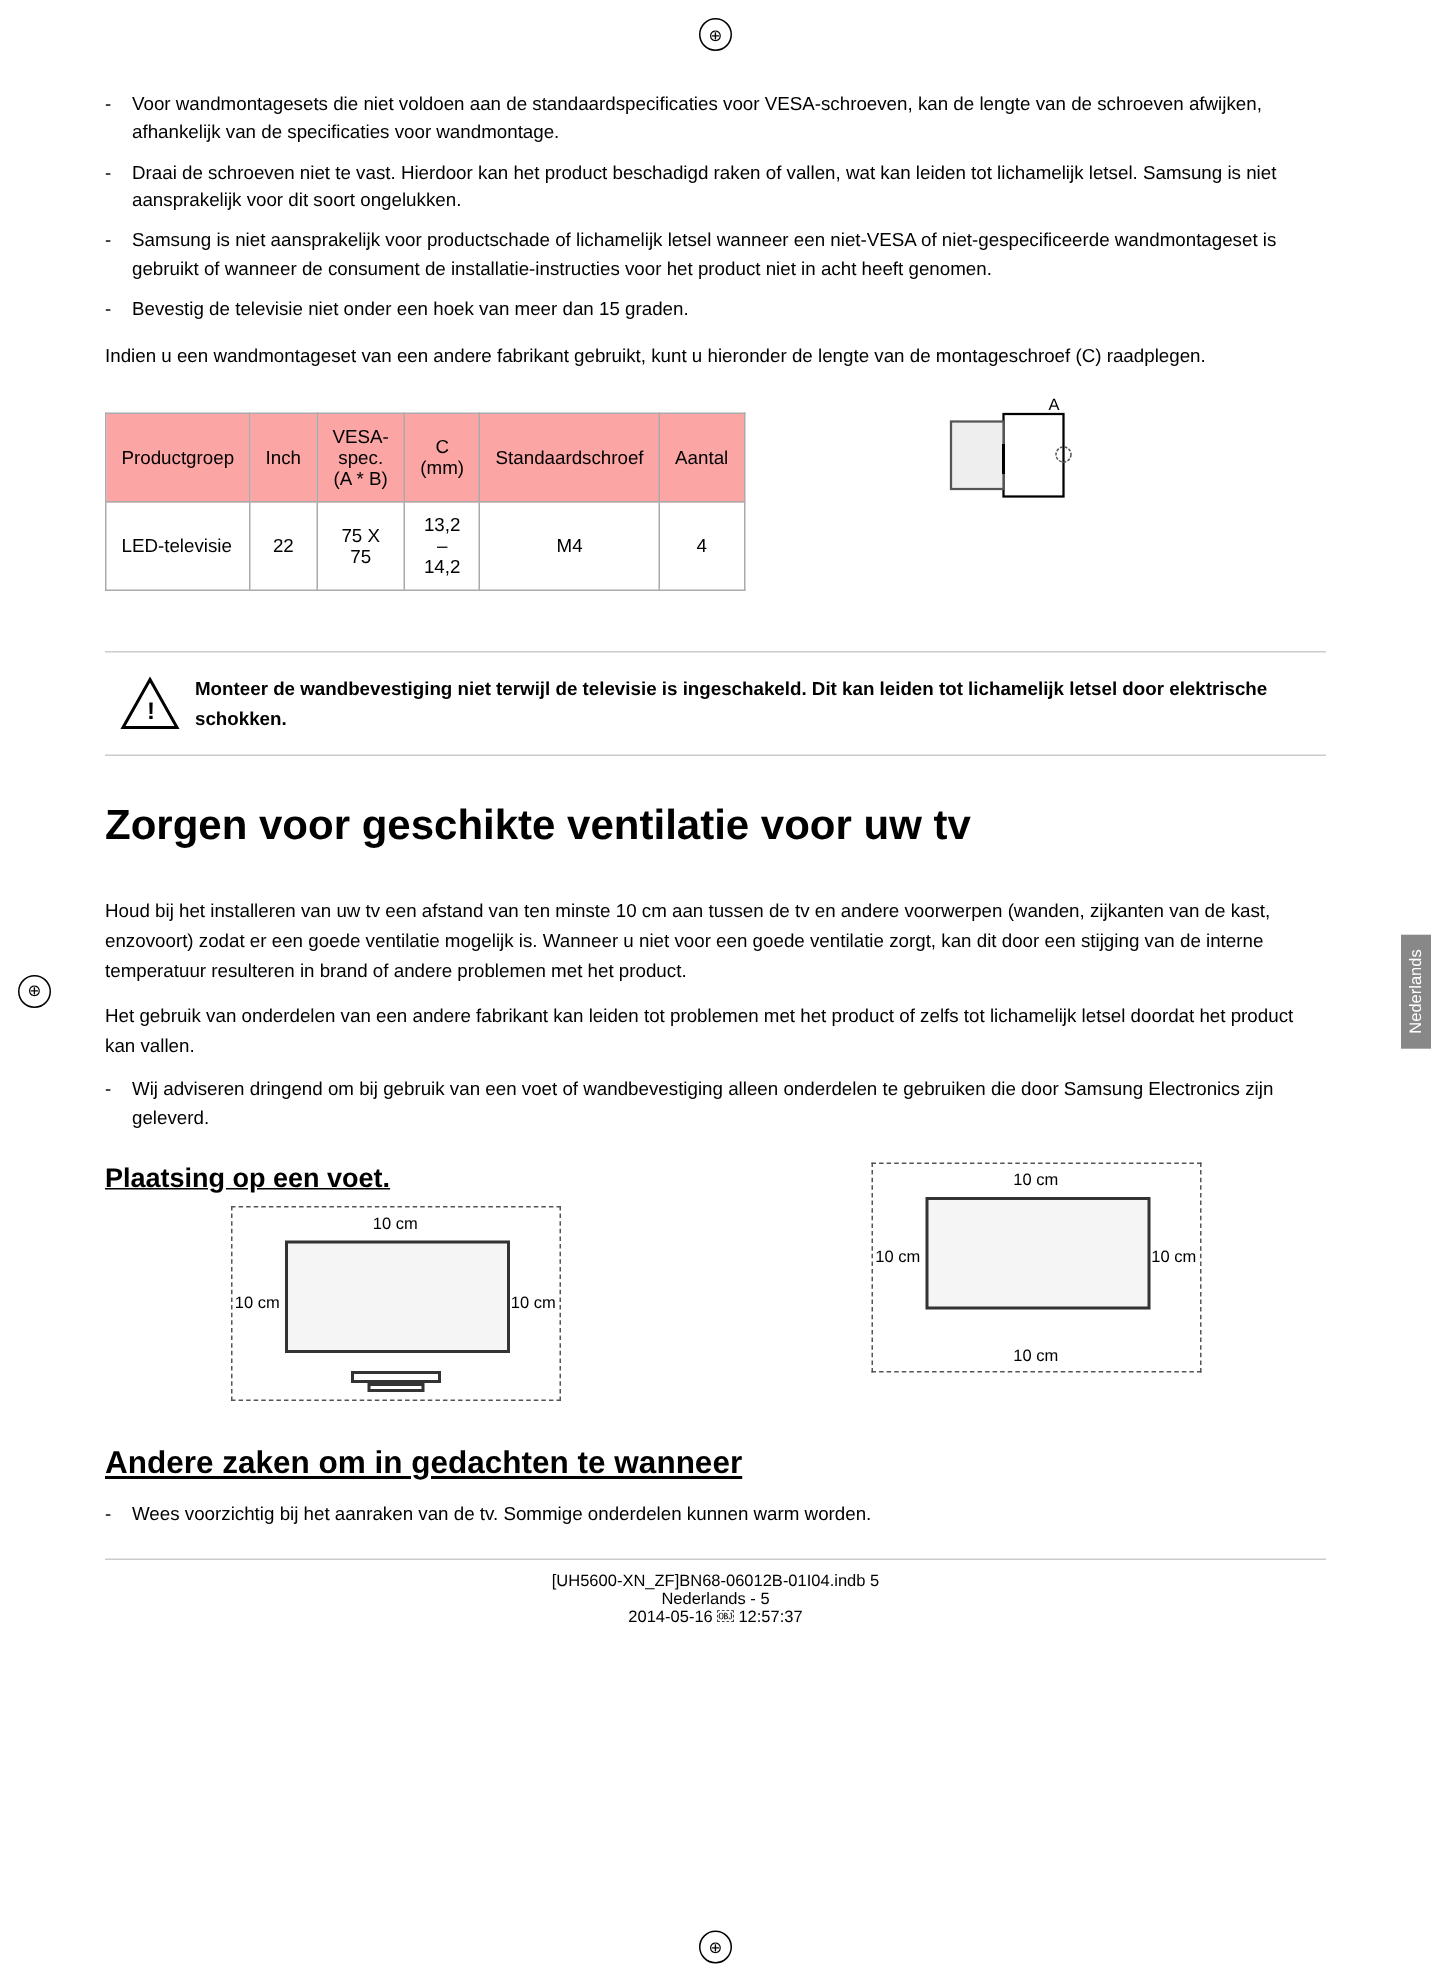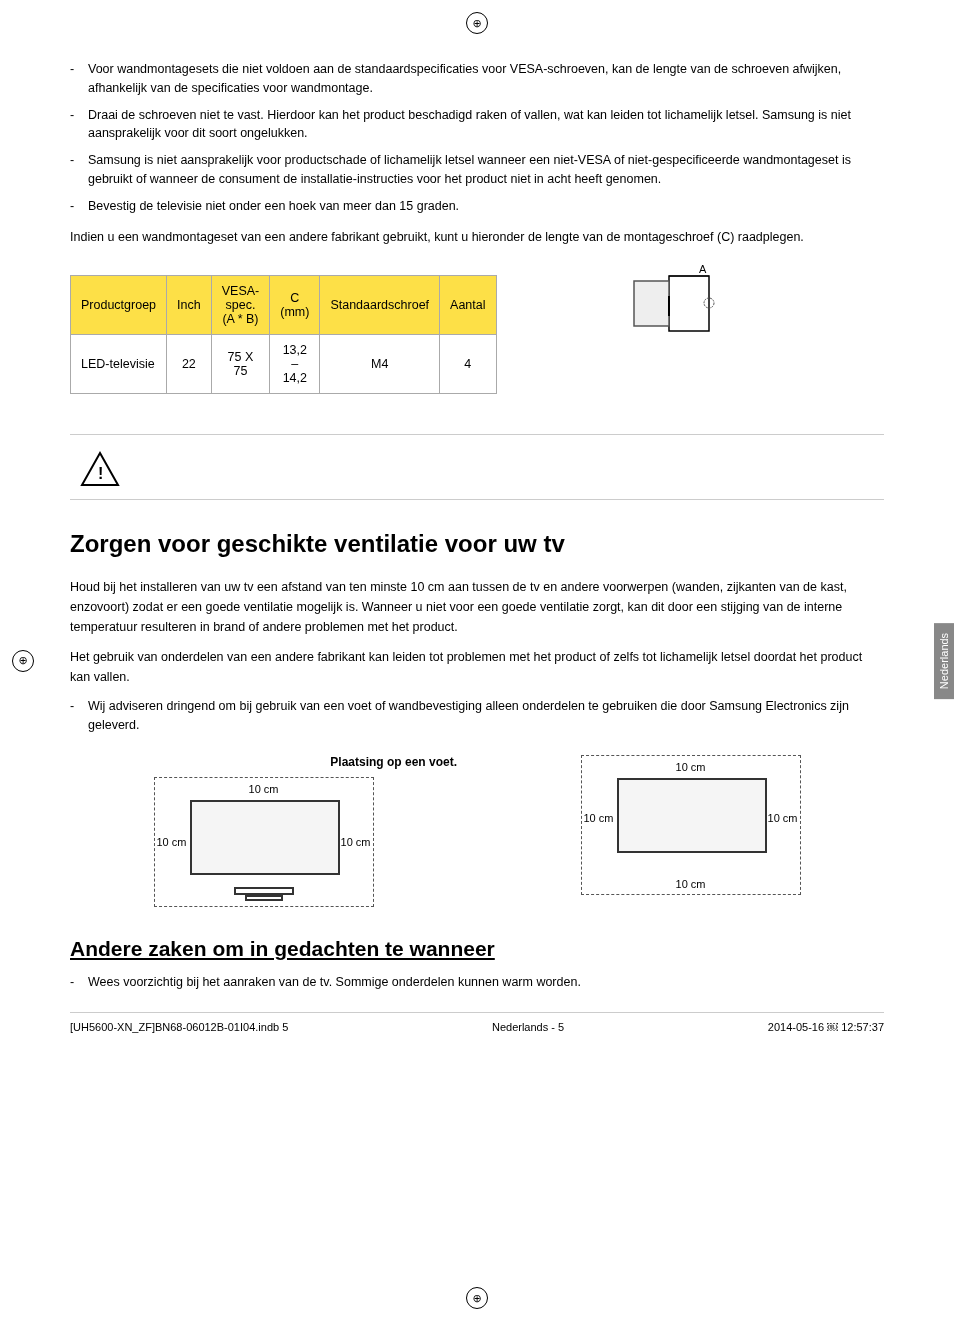--- a/index.html
+++ b/index.html
@@ -111,21 +111,21 @@
       margin: 14px 0 20px 0;
       font-size: 12.5px;
     }
     .vesa-table th, .vesa-table td {
       border: 1px solid #aaa;
       padding: 8px 10px;
       text-align: center;
       vertical-align: middle;
     }
     .vesa-table th {
-      background: #fde047;
+      background: #fca5a5;
       font-weight: normal;
     }
     .vesa-table td:first-child {
       text-align: left;
       margin-left: 25px;
     }
     .table-diagram-row {
       display: flex;
       align-items: flex-start;
       margin: 14px 0 20px 0;
@@ -156,23 +156,23 @@
     .warning-text {
       font-size: 12.5px;
       line-height: 1.6;
     }
     .warning-text strong {
       font-weight: bold;
     }
 
     
     .section-title {
-      font-size: 24px;
+      font-size: 28px;
       font-weight: bold;
-      margin-bottom: 19px;
+      margin-bottom: 31px;
       margin-top: 10px;
     }
     .subsection-title {
       font-size: 21px;
       text-decoration: underline;
       margin-bottom: 12px;
       margin-top: 20px;
     }
 
     .body-para {
@@ -184,35 +184,37 @@
     
     .ventilation-diagrams {
       display: flex;
       gap: 40px;
       margin: 20px 0 30px 0;
     }
     .vent-diagram-section {
       flex: 1;
     }
     .vent-diagram-title {
-      text-align: right;
-      font-size: 12px;
+      text-align: left;
+      font-size: 18px;
       font-weight: bold;
       margin-bottom: 8px;
+      text-decoration: underline;
     }
 
     
     .footer {
       border-top: 1px solid #ccc;
       margin-top: 20px;
       padding-top: 8px;
       display: flex;
       justify-content: space-between;
       align-items: center;
       font-size: 11px;
+      flex-direction: column;
     }
     .footer-center {
       text-align: center;
       flex: 1;
     }
 
     
     .mount-diagram {
       width: 130px;
       height: 90px;
@@ -286,20 +288,23 @@
     </div>
   </div>
 
   <div class="warning-box">
     <div class="warning-icon">
       <svg viewBox="0 0 40 40" xmlns="http://www.w3.org/2000/svg" width="40" height="40">
         <polygon points="20,4 38,36 2,36" fill="none" stroke="#000" stroke-width="2"></polygon>
         <text x="18" y="30" font-size="16" font-family="Arial" font-weight="bold">!</text>
       </svg>
     </div>
+    <div class="warning-text">
+      <strong>Monteer de wandbevestiging niet terwijl de televisie is ingeschakeld. Dit kan leiden tot lichamelijk letsel door elektrische schokken.</strong>
+    </div>
   </div>
 
   <h2 class="section-title">Zorgen voor geschikte ventilatie voor uw tv</h2>
 
   <p class="body-para">Houd bij het installeren van uw tv een afstand van ten minste 10 cm aan tussen de tv en andere voorwerpen (wanden, zijkanten van de kast, enzovoort) zodat er een goede ventilatie mogelijk is. Wanneer u niet voor een goede ventilatie zorgt, kan dit door een stijging van de interne temperatuur resulteren in brand of andere problemen met het product.</p>
   <p class="body-para">Het gebruik van onderdelen van een andere fabrikant kan leiden tot problemen met het product of zelfs tot lichamelijk letsel doordat het product kan vallen.</p>
 
   <ul class="bullet-list">
     <li>Wij adviseren dringend om bij gebruik van een voet of wandbevestiging alleen onderdelen te gebruiken die door Samsung Electronics zijn geleverd.</li>
   </ul>

